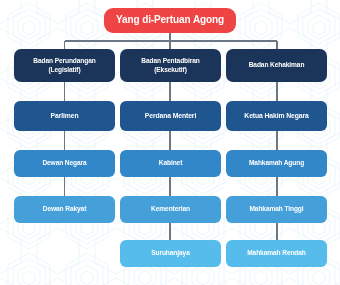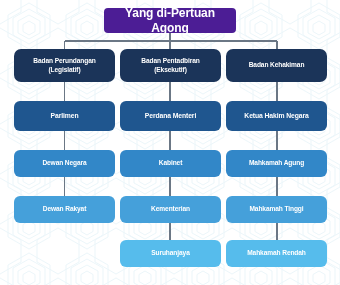--- a/index.html
+++ b/index.html
@@ -57,23 +57,23 @@
     letter-spacing: -0.1px;
     padding: 2px 3px;
   }
 
   .node-line {
     display: block;
     width: 100%;
   }
 
   .n-root {
-    background-color: #4c1d95;
-    border-radius: 4px;
-    font-size: 12px;
+    background-color: #ef4444;
+    border-radius: 9px;
+    font-size: 10px;
   }
   .n-branch {
     background-color: #1b3459;
     border-radius: 7px;
     font-size: 6.6px;
   }
   .n-lvl2 {
     background-color: #1f568f;
     border-radius: 6px;
     font-size: 6.8px;

